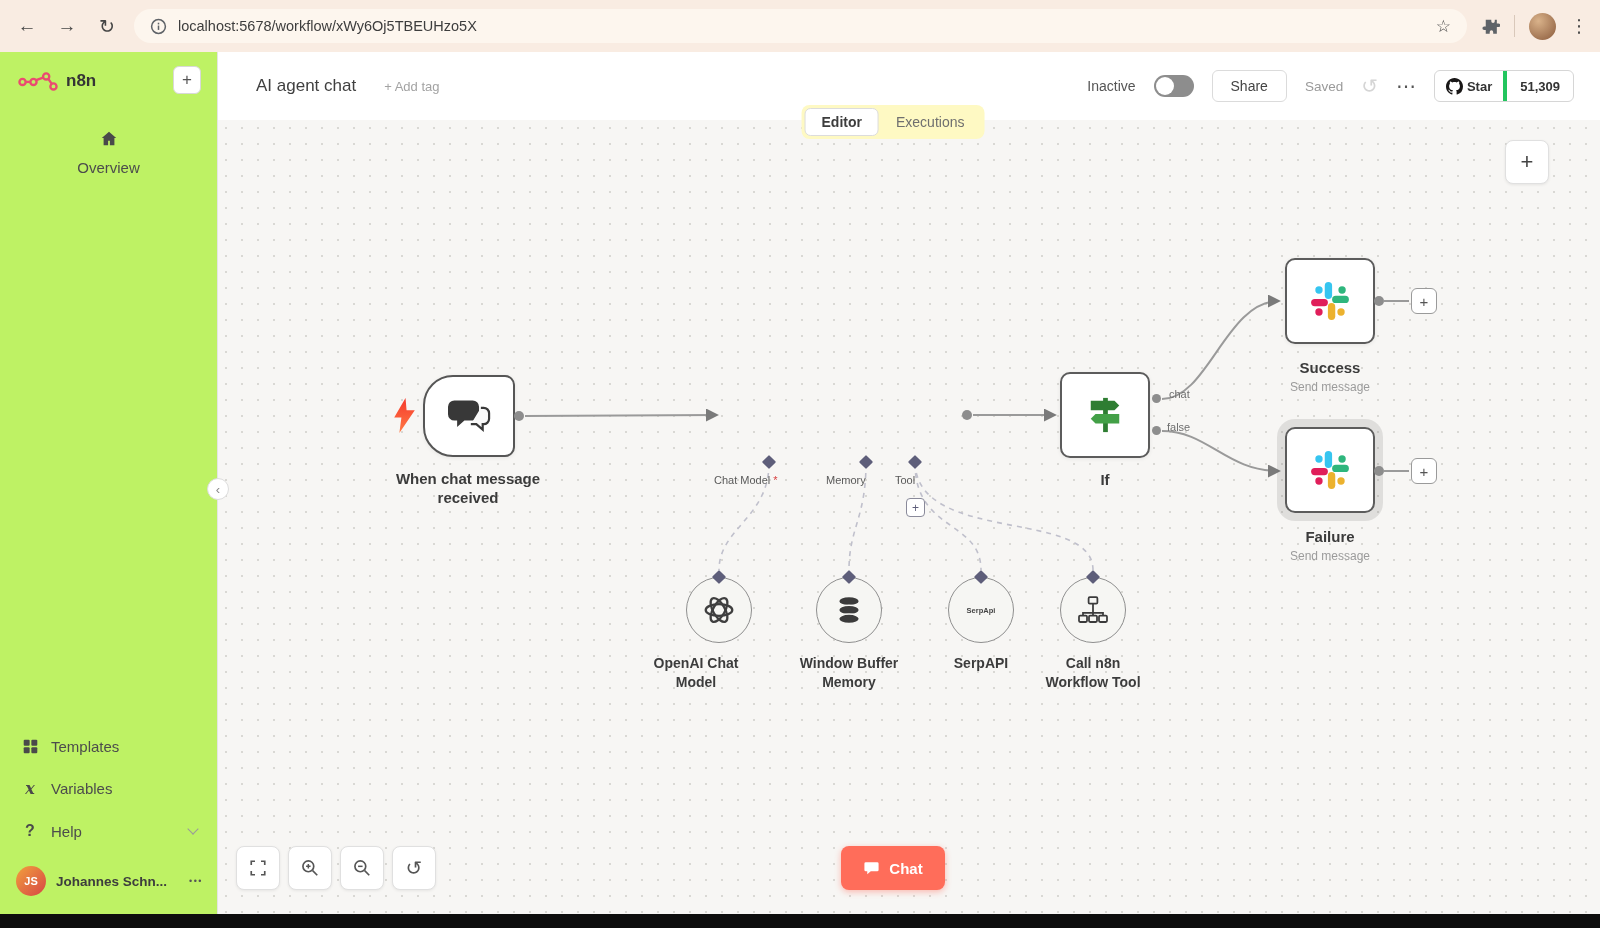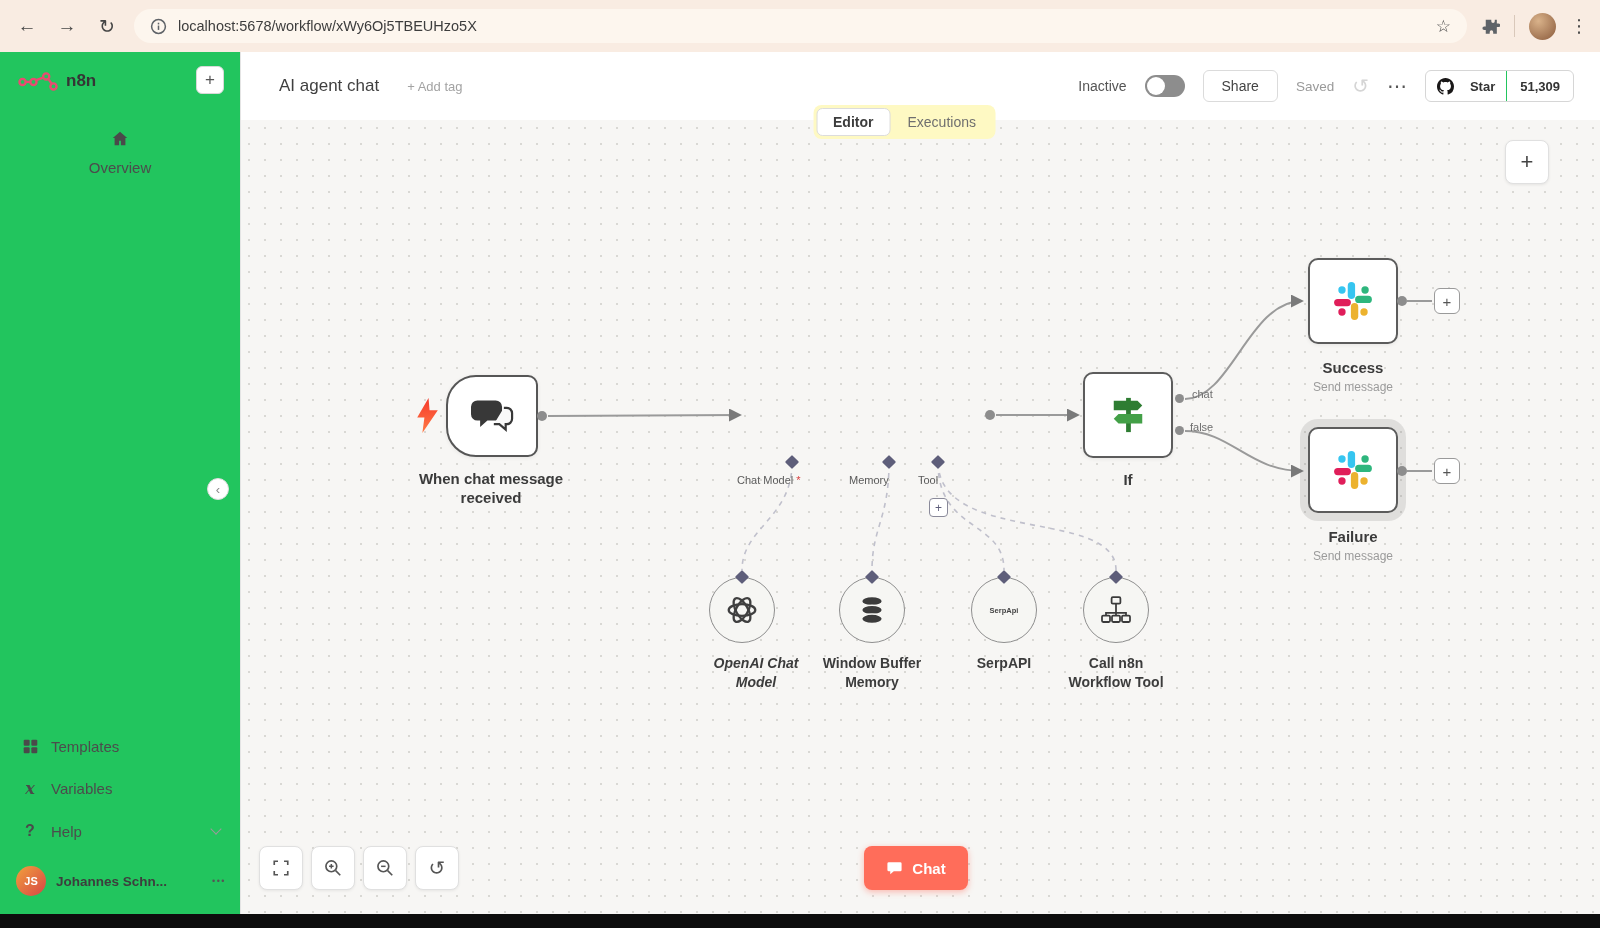--- a/index.html
+++ b/index.html
@@ -14,21 +14,21 @@
   .url-star { margin-left:auto; font-size:17px; color:#4a4a4a; }
   .chrome-sep { width:1px; height:22px; background:#d9c8ba; }
   .chrome-avatar { width:27px; height:27px; border-radius:50%; background:radial-gradient(circle at 35% 30%, #d9b28a, #8a5a3b); }
   .chrome-kebab { font-size:18px; color:#454545; width:16px; text-align:center; }
 
   
   .main { display:flex; height:862px; position:relative; }
   .bottom-strip { height:14px; background:#0d0d0d; }
 
   
-  .sidebar { width:241px; background:#22c55e; border-right:1px solid #e4e4e4; display:flex; flex-direction:column; position:relative; z-index:20; }
+  .sidebar { width:218px; background:#bef264; border-right:1px solid #e4e4e4; display:flex; flex-direction:column; position:relative; z-index:20; }
   .logo-row { display:flex; align-items:center; gap:8px; padding:18px 16px 14px 18px; }
   .logo-text { font-size:17px; font-weight:700; color:#353535; }
   .sidebar-add { position:absolute; top:14px; right:16px; width:28px; height:28px; border:1px solid #d8d8d8; border-radius:6px; background:#fff; color:#555; font-size:17px; line-height:26px; text-align:center; cursor:pointer; }
   .side-item { display:flex; align-items:center; gap:11px; padding:12px 20px; font-size:15px; color:#4c4c4c; cursor:pointer; }
   .side-item .icn { width:20px; display:flex; justify-content:center; align-items:center; }
   .side-spacer { flex:1; }
   .help-chev { margin-left:auto; width:8px; height:8px; border-right:1.8px solid #9a9a9a; border-bottom:1.8px solid #9a9a9a; transform:rotate(45deg); margin-top:-4px; }
   .var-x { font-family:"DejaVu Serif", serif; font-style:italic; font-weight:bold; font-size:16px; color:#4a4a4a; }
   .help-q { font-weight:bold; font-size:16px; color:#4a4a4a; }
   .user-row { display:flex; align-items:center; gap:10px; padding:14px 14px 18px 16px; cursor:pointer; }
@@ -43,21 +43,21 @@
   .add-tag { font-size:13px; color:#a3a3a3; margin-left:28px; cursor:pointer; }
   .hdr-right { margin-left:auto; display:flex; align-items:center; gap:18px; }
   .inactive-lbl { font-size:14px; color:#555; }
   .toggle { width:40px; height:22px; border-radius:11px; background:#8d8d8d; position:relative; cursor:pointer; }
   .toggle .knob { position:absolute; left:2px; top:2px; width:18px; height:18px; border-radius:50%; background:#fff; }
   .share-btn { border:1px solid #dbdbdb; border-radius:6px; background:#fff; padding:7px 18px; font-size:14px; color:#444; cursor:pointer; }
   .saved-lbl { font-size:13.5px; color:#9a9a9a; }
   .history-ic { font-size:20px; color:#d5d5d5; }
   .hdr-kebab { font-size:20px; color:#555; cursor:pointer; }
   .gh-widget { display:flex; align-items:stretch; border:1px solid #d6d6d6; border-radius:6px; overflow:hidden; height:32px; background:#fff; cursor:pointer; }
-  .gh-left { display:flex; align-items:center; gap:16px; padding:0 11px; border-right:1px solid #22c55e; }
+  .gh-left { display:flex; align-items:center; gap:4px; padding:0 11px; border-right:4px solid #22c55e; }
   .gh-star-lbl, .gh-count { font-size:13px; font-weight:600; color:#333; }
   .gh-right { display:flex; align-items:center; padding:0 13px; }
 
   
   .tabs { position:absolute; top:53px; left:calc(50% - 16px); transform:translateX(-50%); z-index:30; background:#fef9c3; border-radius:8px; padding:3px; display:flex; }
   .tab { padding:6px 17px; font-size:14px; color:#6f6f6f; cursor:pointer; border-radius:6px; }
   .tab.active { background:#fff; color:#3d3d3d; font-weight:600; border:1px solid #dcdcdc; padding:5px 16px; }
 
   
   .canvas { flex:1; position:relative; overflow:hidden; background-color:#f7f6f4;
@@ -325,21 +325,21 @@
       <div class="circle-node" style="left:468px;top:457px;">
         <svg width="38" height="38" viewBox="0 0 40 40">
           <g fill="none" stroke="#3f3f3f" stroke-width="2.4">
             <ellipse cx="20" cy="20" rx="14" ry="6.2"></ellipse>
             <ellipse cx="20" cy="20" rx="14" ry="6.2" transform="rotate(60 20 20)"></ellipse>
             <ellipse cx="20" cy="20" rx="14" ry="6.2" transform="rotate(120 20 20)"></ellipse>
           </g>
         </svg>
       </div>
       <div class="pdiamond" style="left:496px;top:452px;"></div>
-      <div class="circ-label" style="left:435px;top:534px;font-style:italic;">
+      <div class="circ-label" style="left:398px;top:534px;">
         <div>OpenAI Chat</div>
           <div>Model</div>
       </div>
 
       <div class="circle-node" style="left:598px;top:457px;">
         <svg width="32" height="32" viewBox="0 0 40 40">
           <g fill="#3b3b3b" stroke="#f6f6f3" stroke-width="2">
             <ellipse cx="20" cy="9" rx="13" ry="6"></ellipse>
             <ellipse cx="20" cy="20" rx="13" ry="6"></ellipse>
             <ellipse cx="20" cy="31" rx="13" ry="6"></ellipse>

